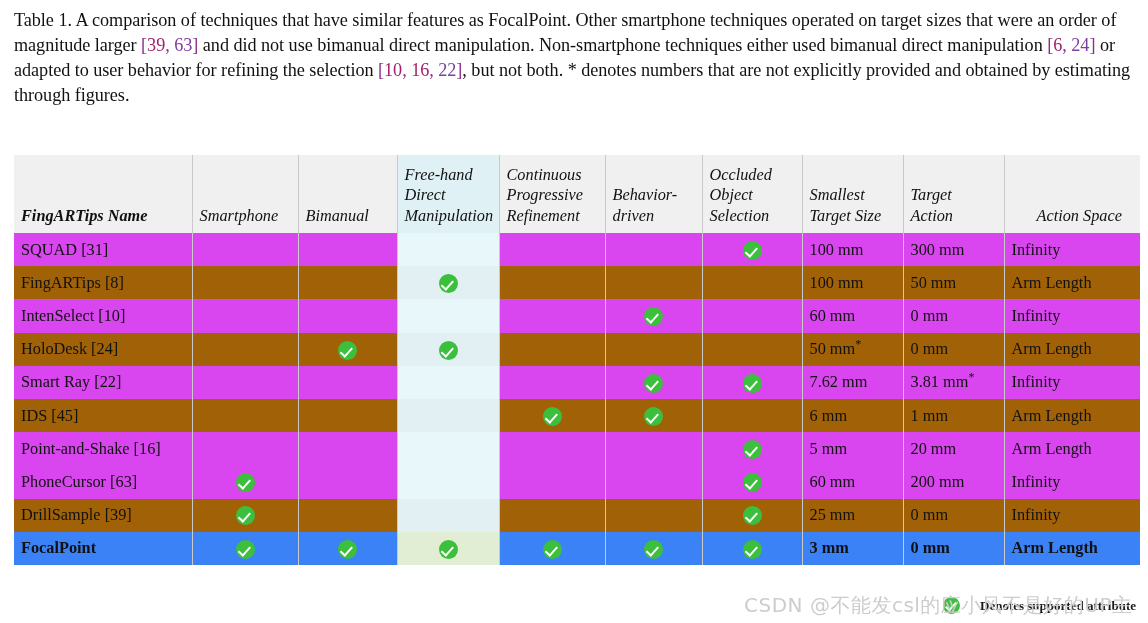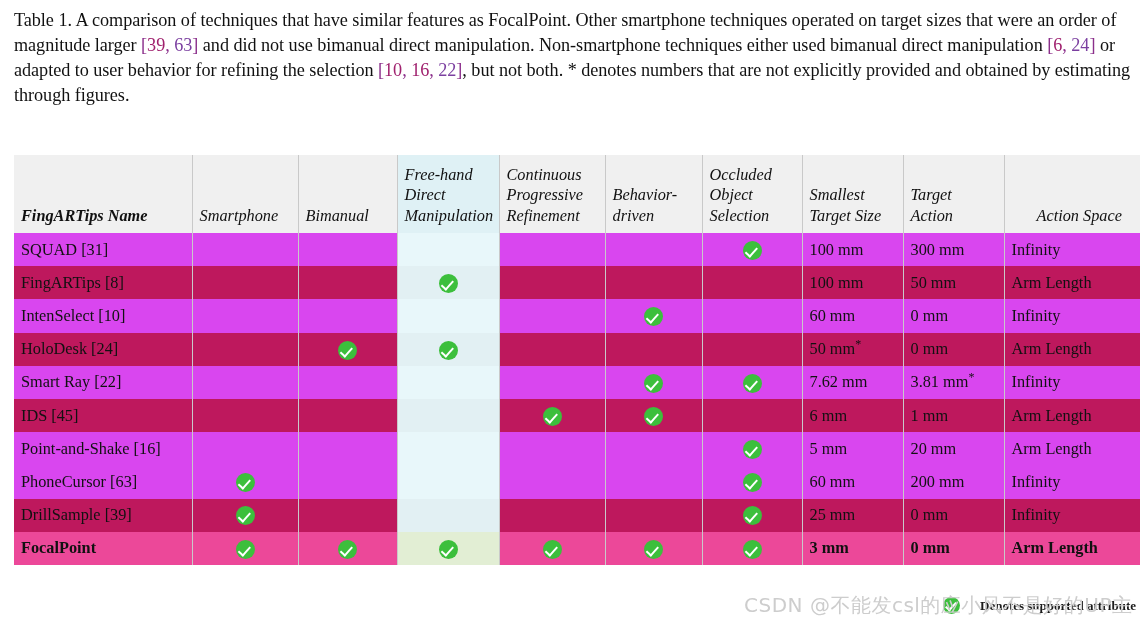--- a/index.html
+++ b/index.html
@@ -84,25 +84,25 @@
     height: 33.2px;
     padding: 1px 7px;
     border-right: 1px solid #c9c9c9;
     vertical-align: middle;
     text-align: left;
     white-space: nowrap;
     line-height: 20px;
   }
   tbody td:last-child { border-right: none; }
   tbody tr.odd  td { background: #d946ef; }
-  tbody tr.even td { background: #be185d; }
+  tbody tr.even td { background: #a16207; }
   tbody tr.odd  td.free-col { background: #e8f7fa; }
   tbody tr.even td.free-col { background: #e2f0f3; }
 
-  tbody tr.highlight td { background: #ec4899; font-weight: bold; }
+  tbody tr.highlight td { background: #3b82f6; font-weight: bold; }
   tbody tr.highlight td.free-col { background: #e2eed4; }
 
   td.check-cell { text-align: center; }
 
   .check {
     display: inline-block;
     width: 19px;
     height: 19px;
     border-radius: 50%;
     background: #3cbf3c;

